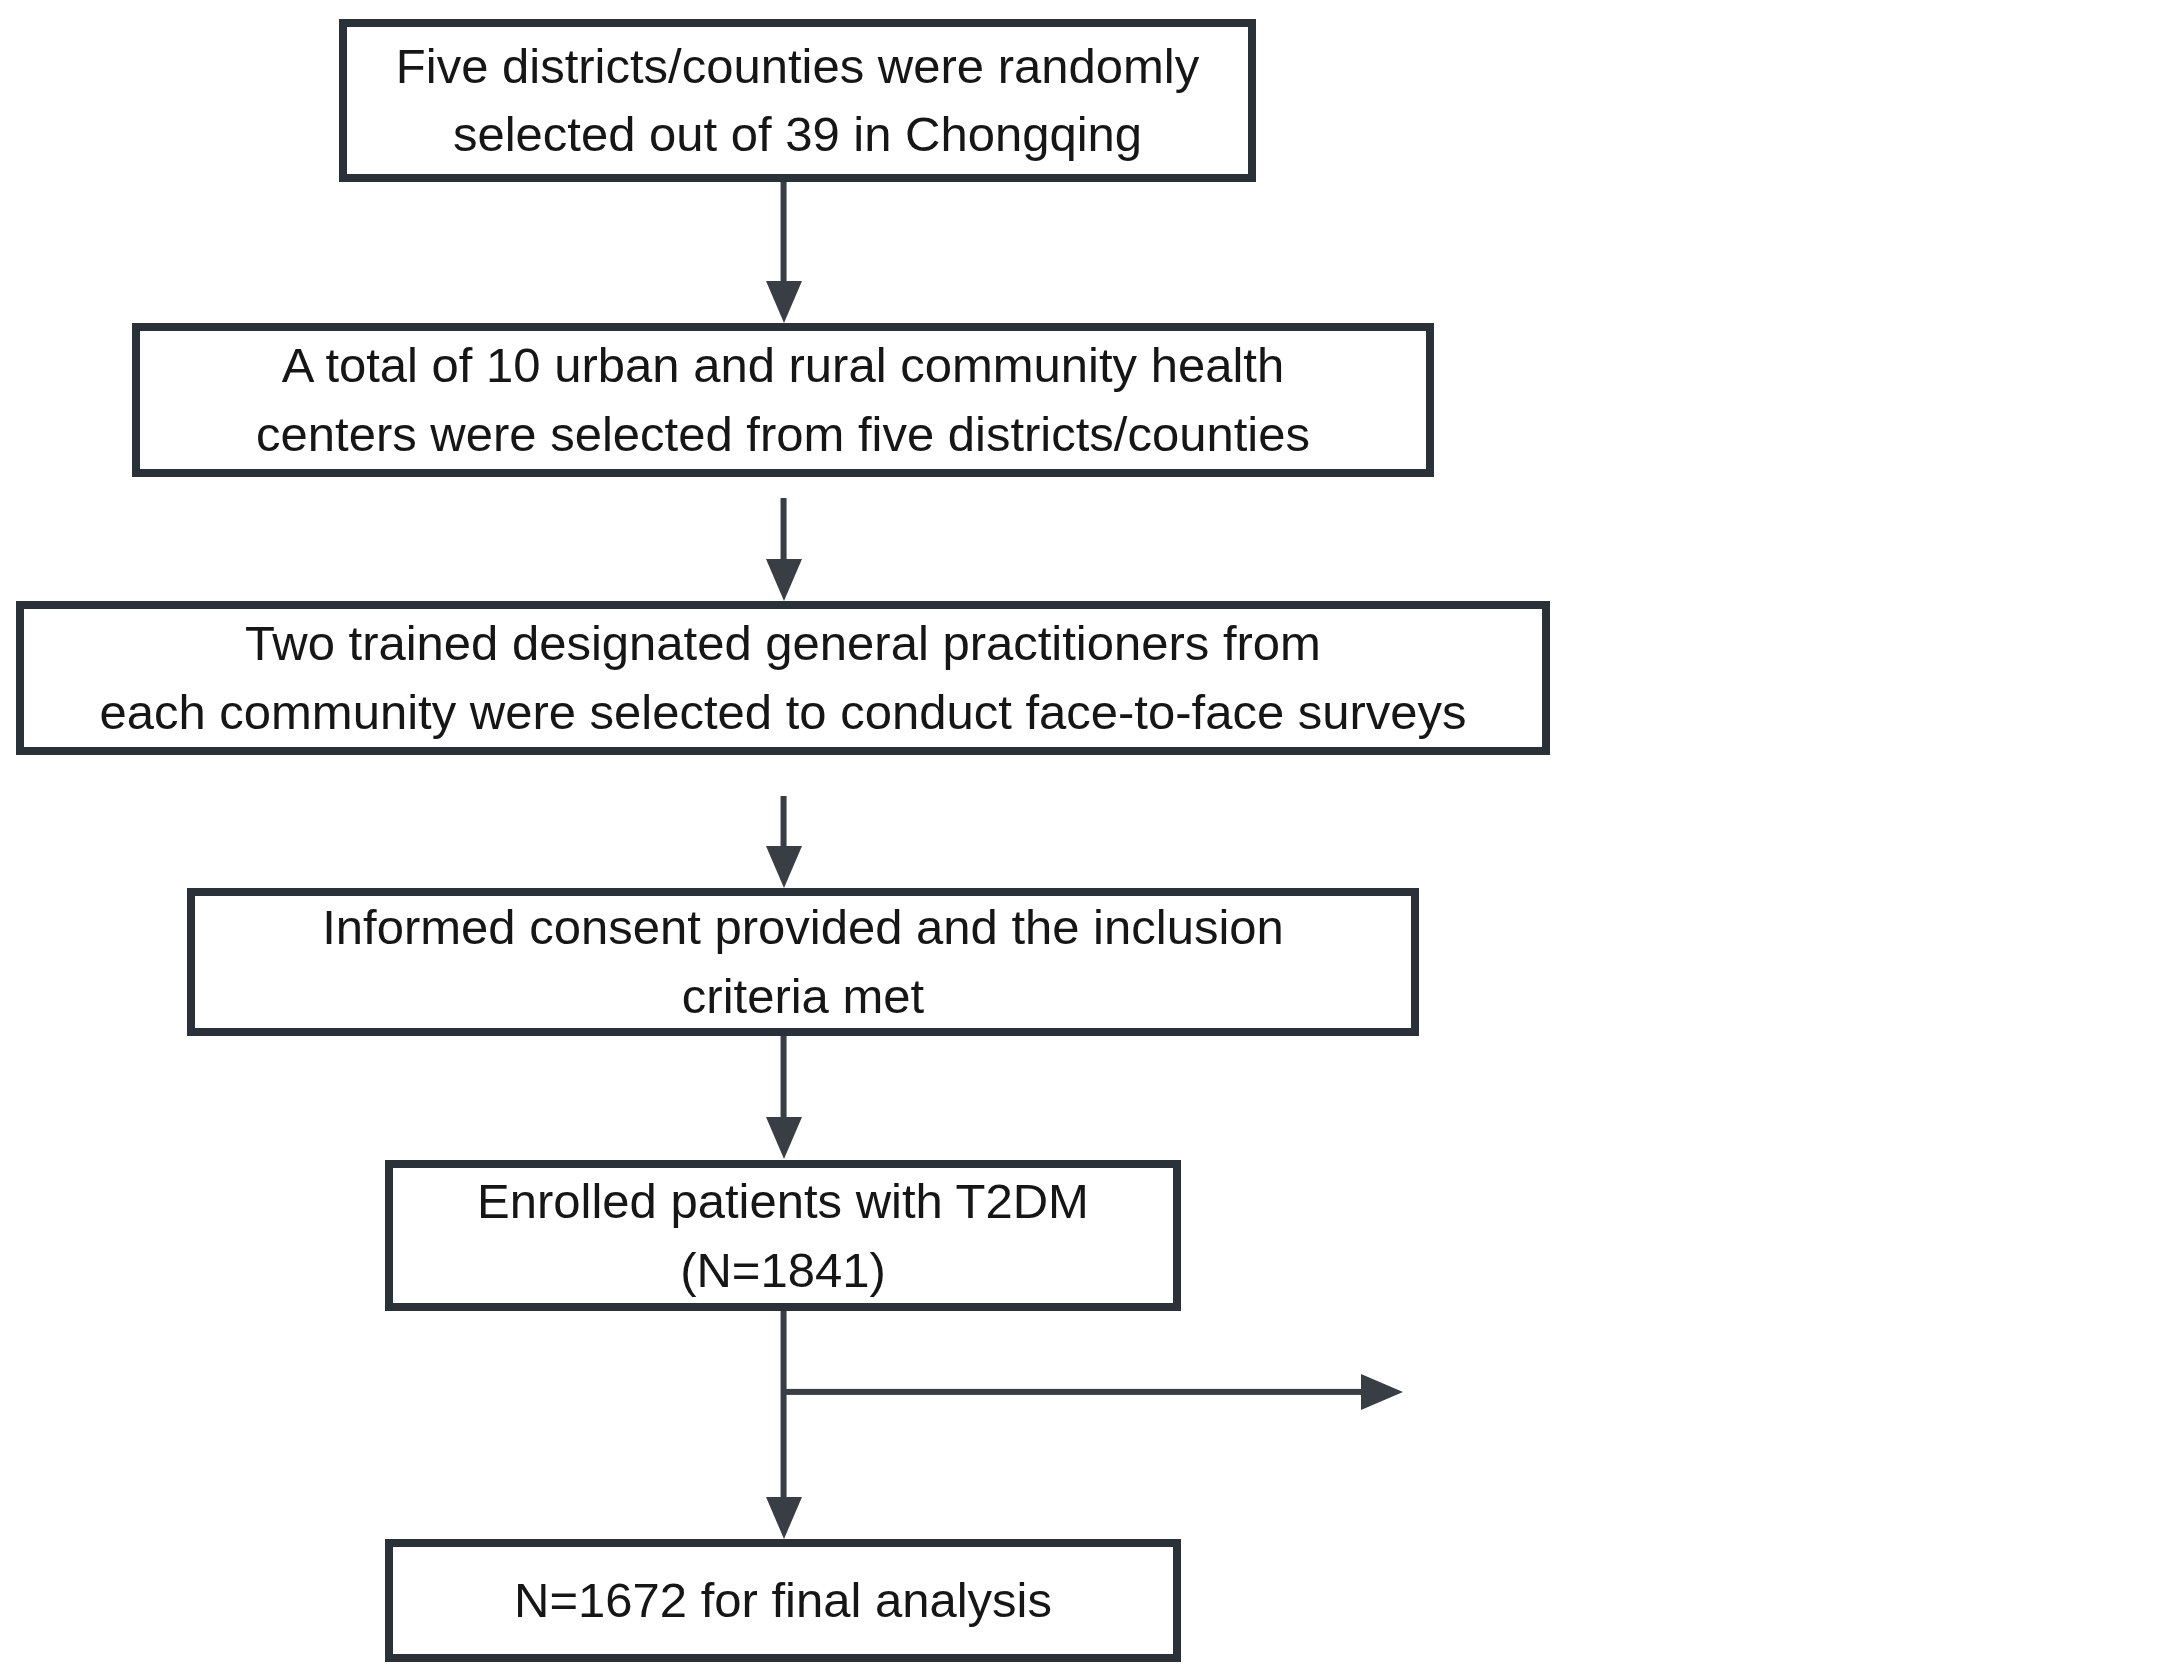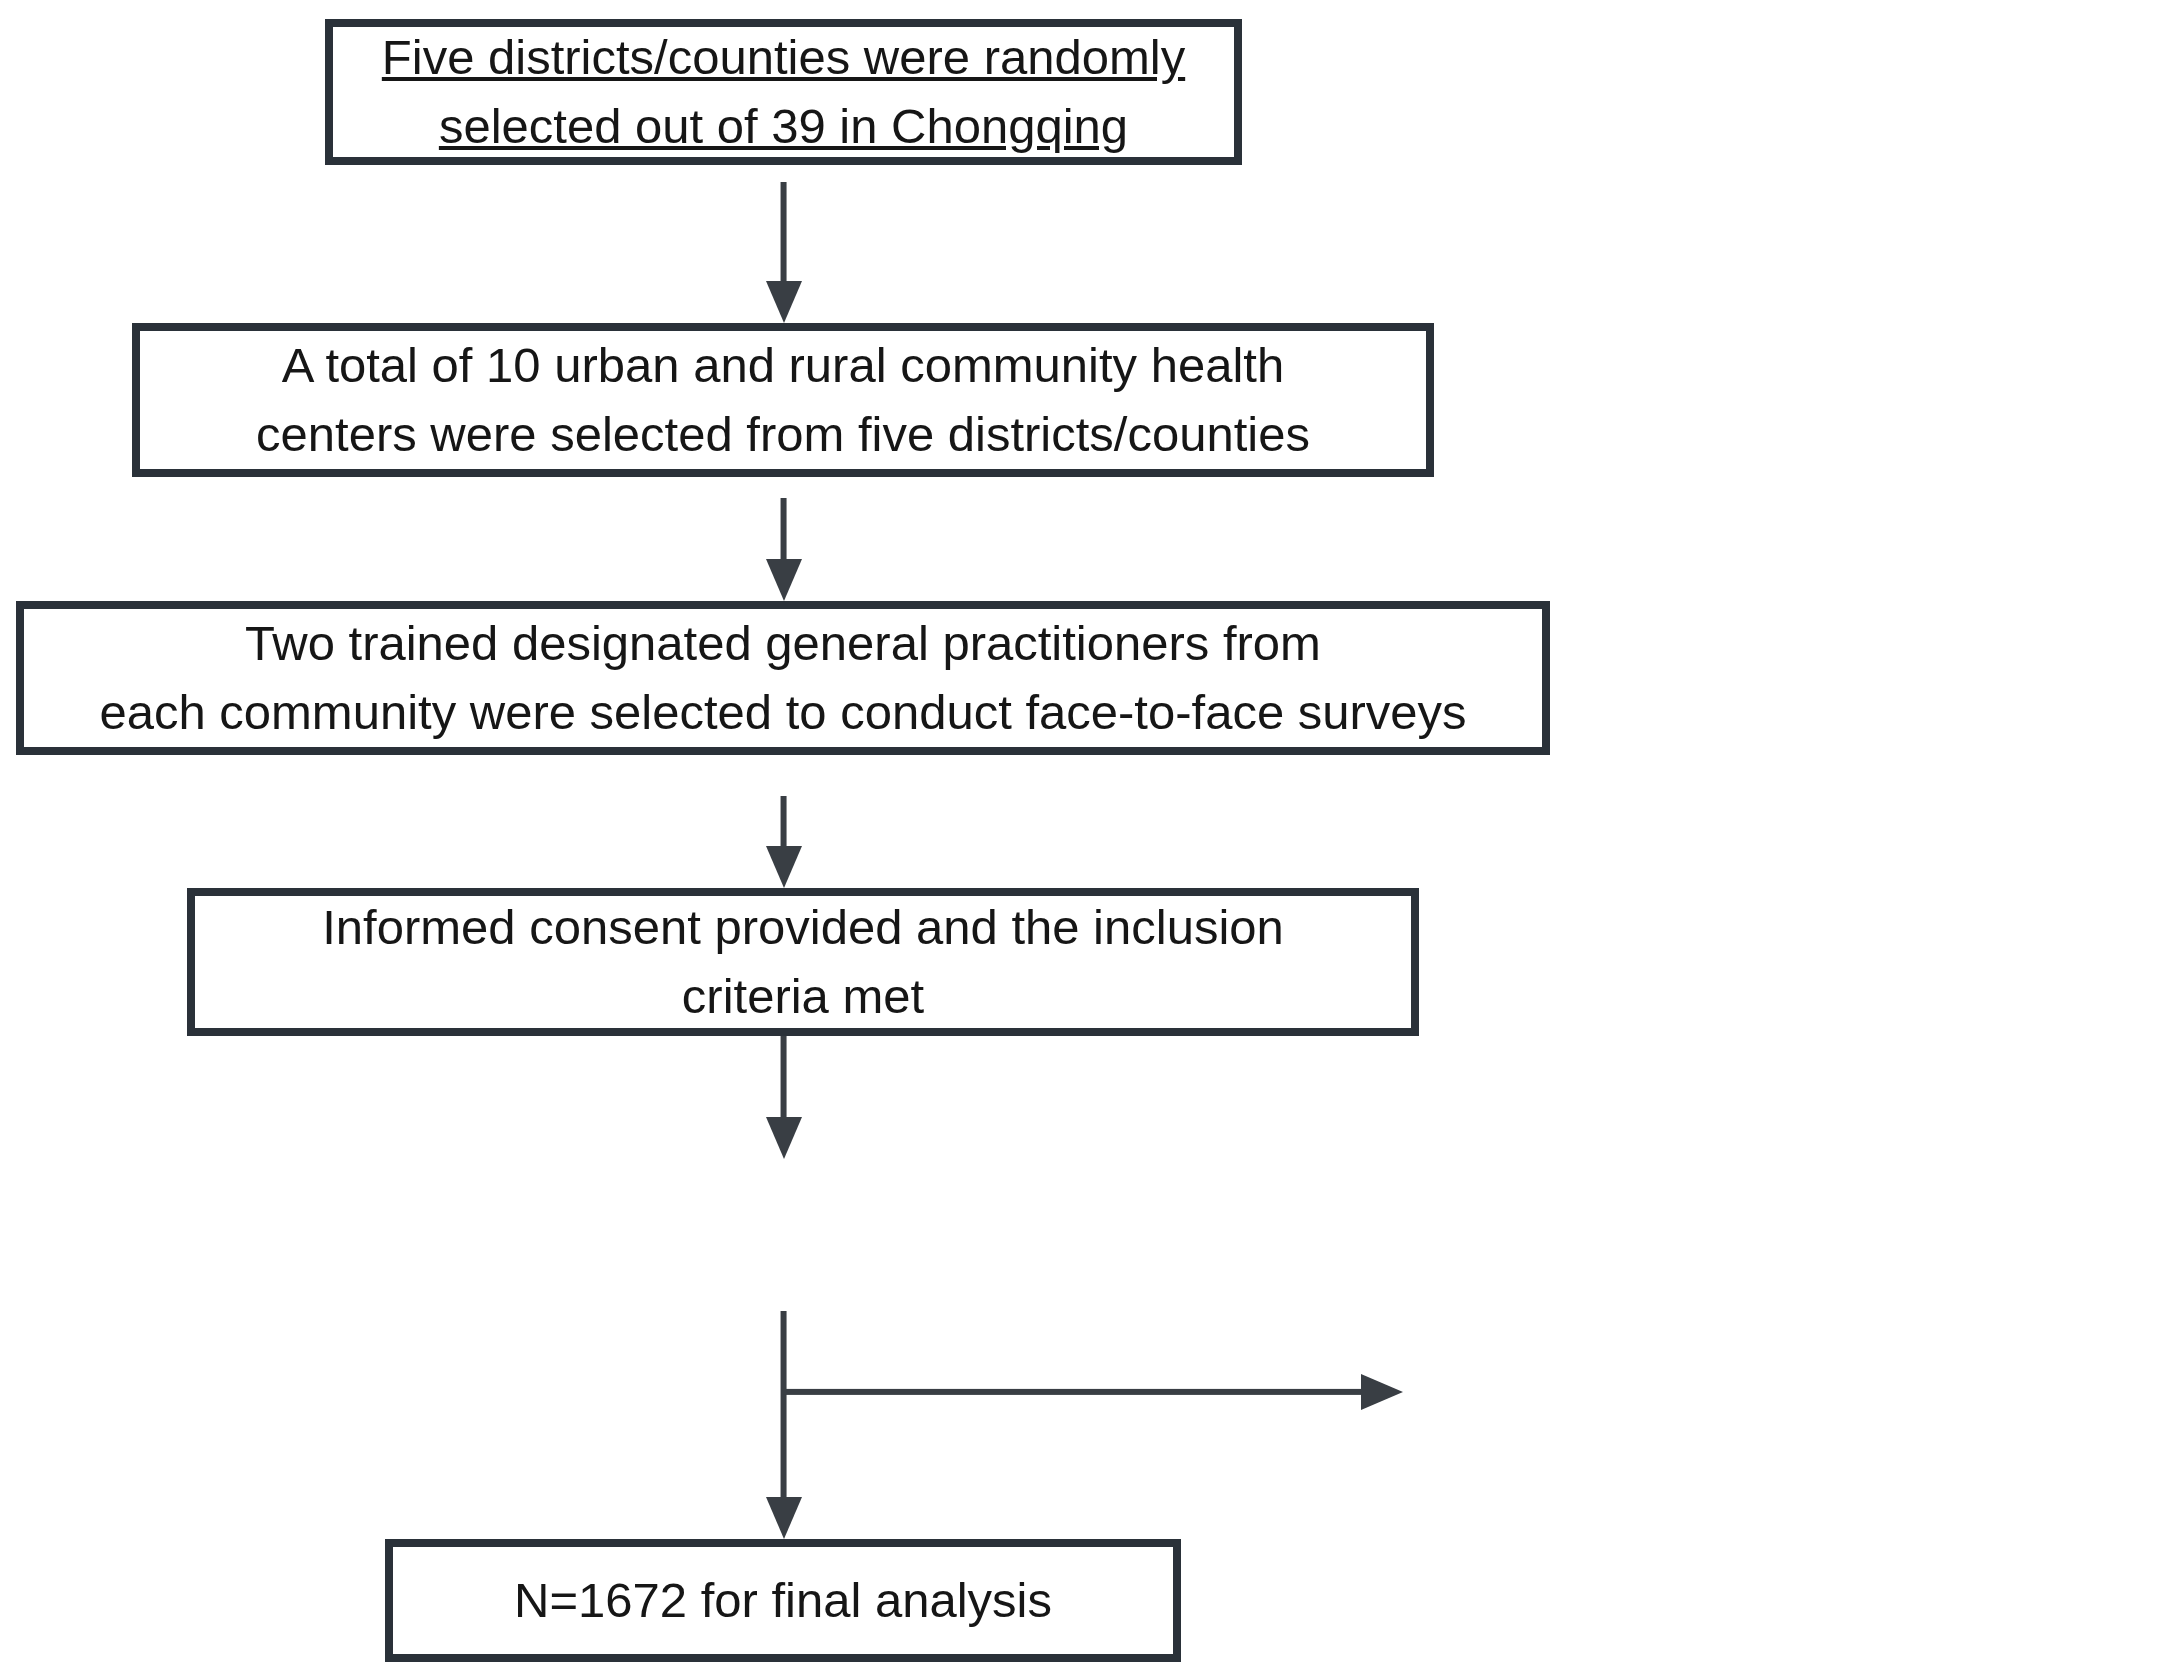--- a/index.html
+++ b/index.html
@@ -56,21 +56,21 @@
     border-top:18px solid transparent;
     border-bottom:18px solid transparent;
     border-left:42px solid var(--arrow);
   }
 </style>
 </head>
 <body>
 
 <div class="canvas">
 
-  <div class="box" style="left:325px;top:18.7px;width:917px;height:146px;text-decoration:underline;">Five districts/counties were randomly
+  <div class="box" style="left:339px;top:18.7px;width:917px;height:163px;">Five districts/counties were randomly
 selected out of 39 in Chongqing</div>
 
   <div class="varrow" style="left:765px;top:182px;height:141px;">
     <div class="vline"></div>
     <div class="vhead"></div>
   </div>
 
   <div class="box" style="left:132px;top:323px;width:1302px;height:154px;">A total of 10 urban and rural community health
 centers were selected from five districts/counties</div>
 
@@ -88,20 +88,22 @@
   </div>
 
   <div class="box" style="left:167px;top:888px;width:1232px;height:148px;margin-left:20px;">Informed consent provided and the inclusion
 criteria met</div>
 
   <div class="varrow" style="left:765px;top:1036px;height:123px;">
     <div class="vline"></div>
     <div class="vhead"></div>
   </div>
 
+  <div class="box" style="left:385px;top:1160px;width:796px;height:151px;">Enrolled patients with T2DM
+(N=1841)</div>
 
   <div class="varrow" style="left:765px;top:1311px;height:228px;">
     <div class="vline"></div>
     <div class="vhead"></div>
   </div>
 
   <div class="harrow" style="left:783px;top:1373px;width:620px;">
     <div class="hline"></div>
     <div class="hhead"></div>
   </div>

